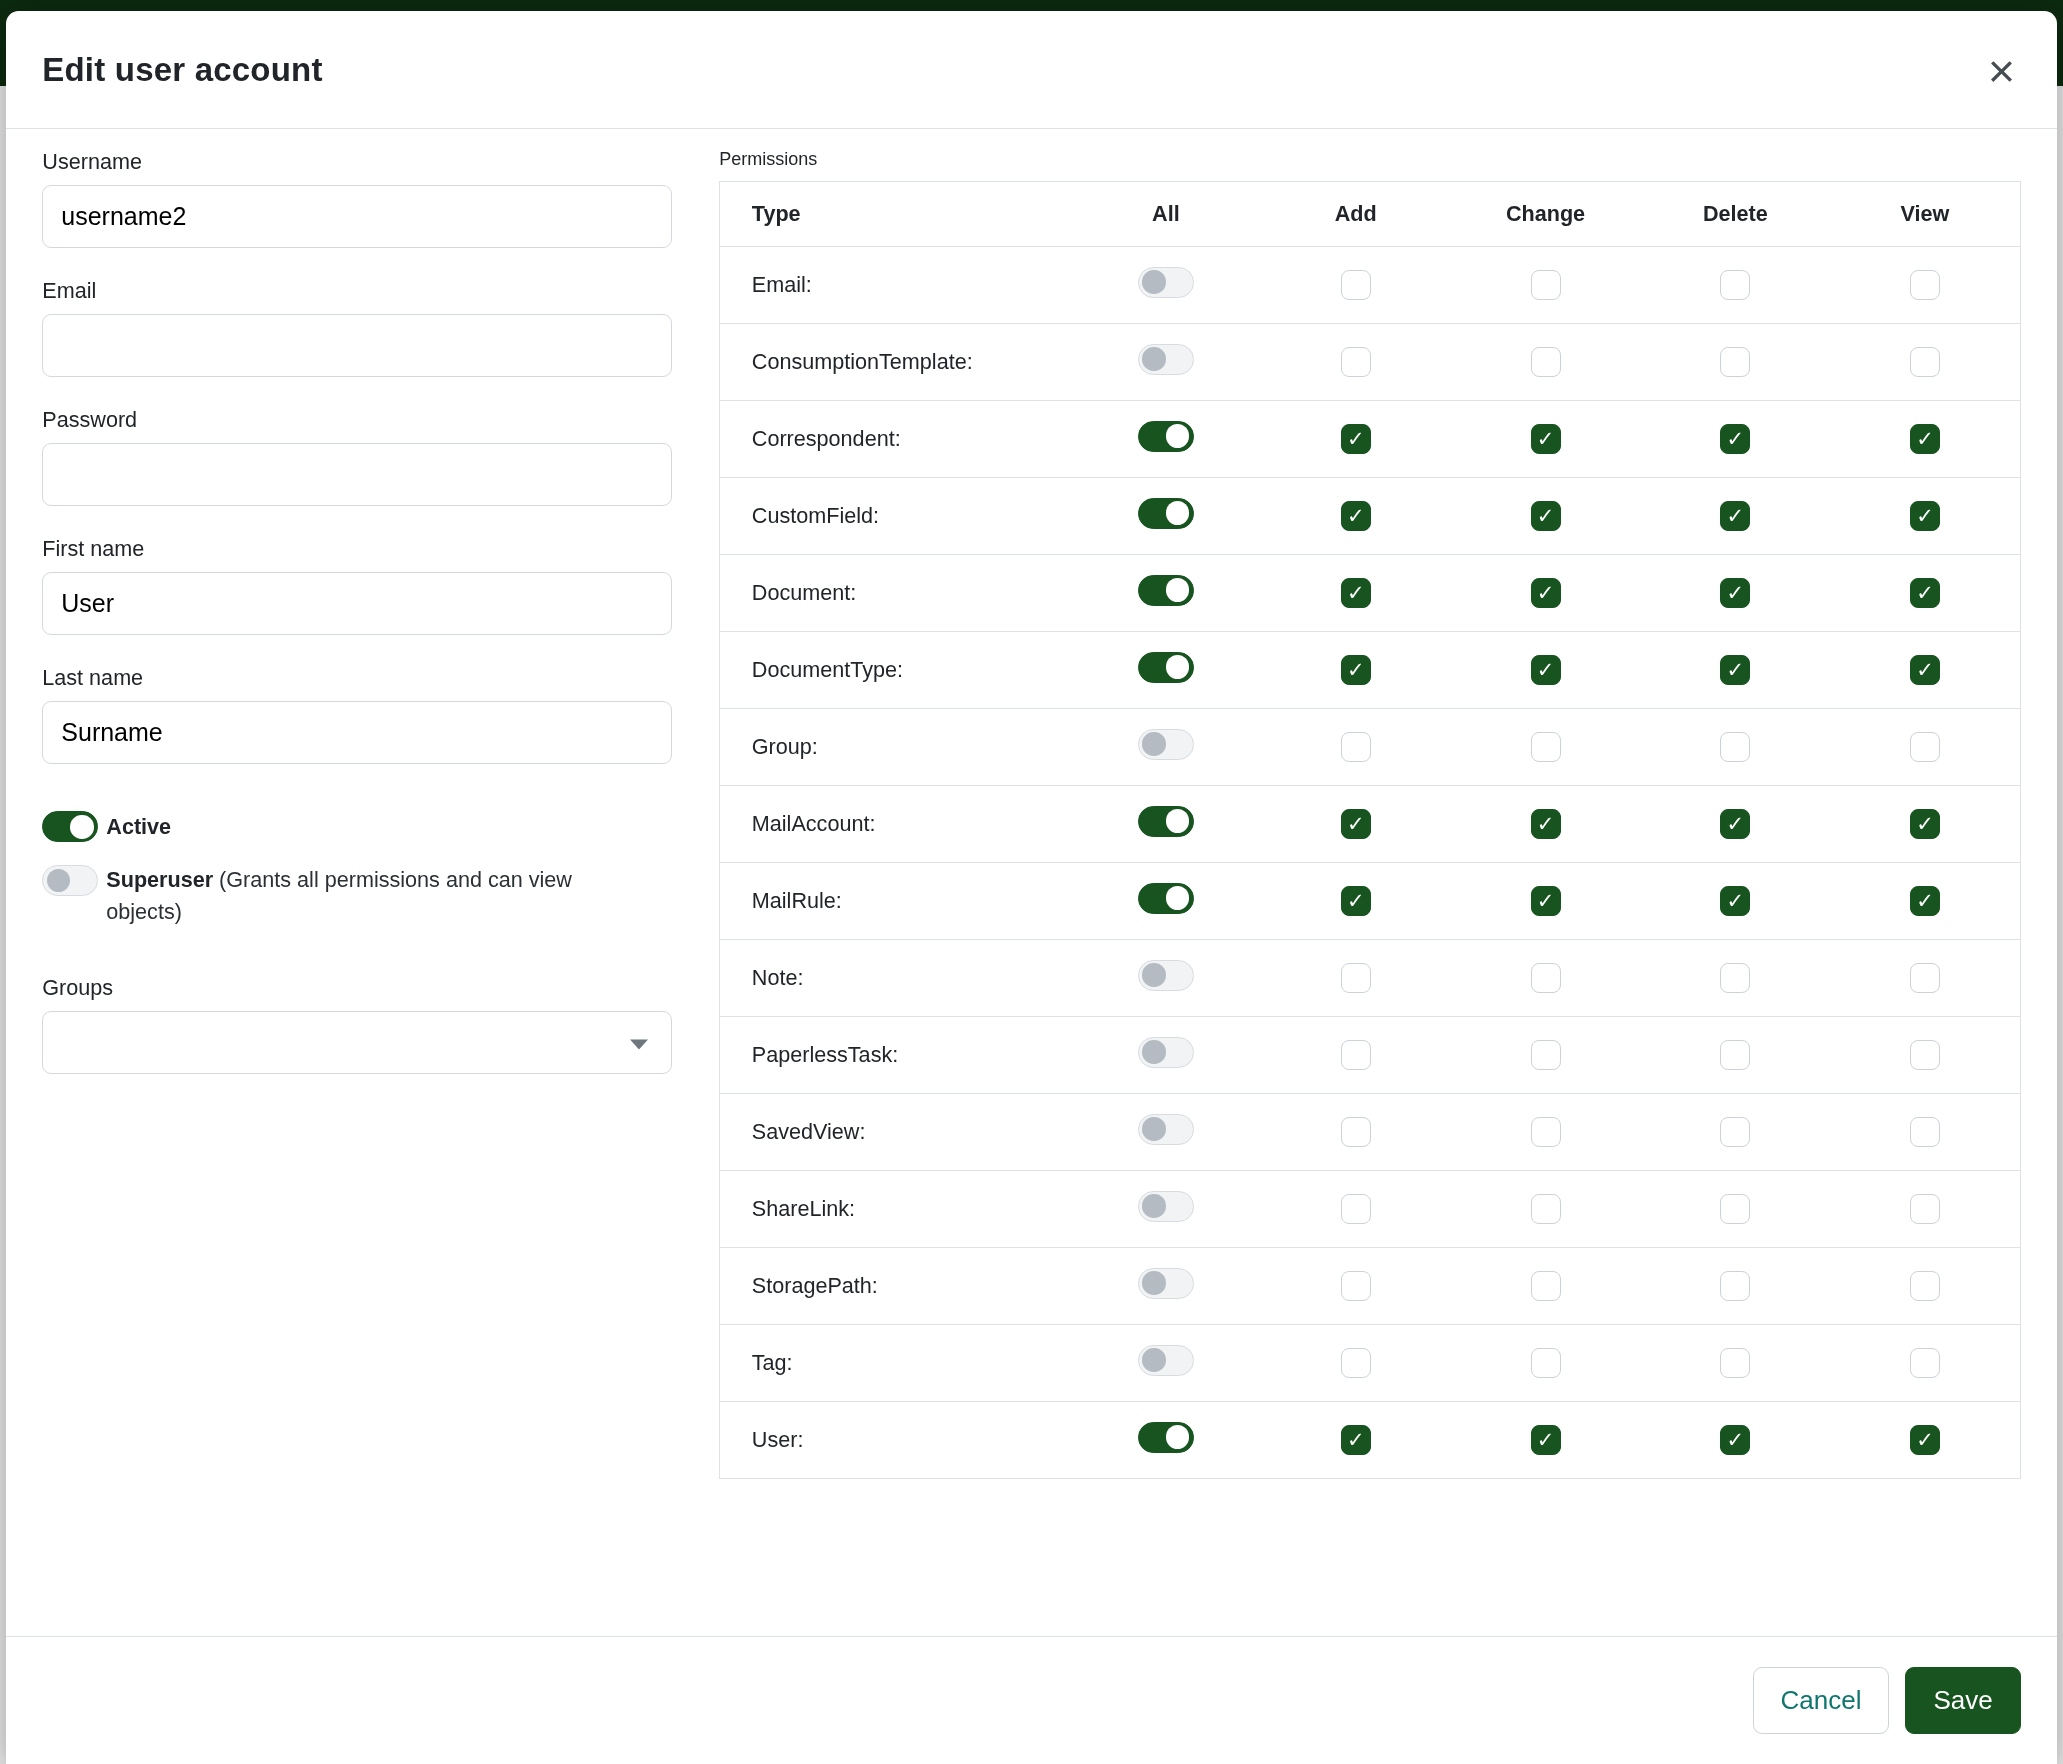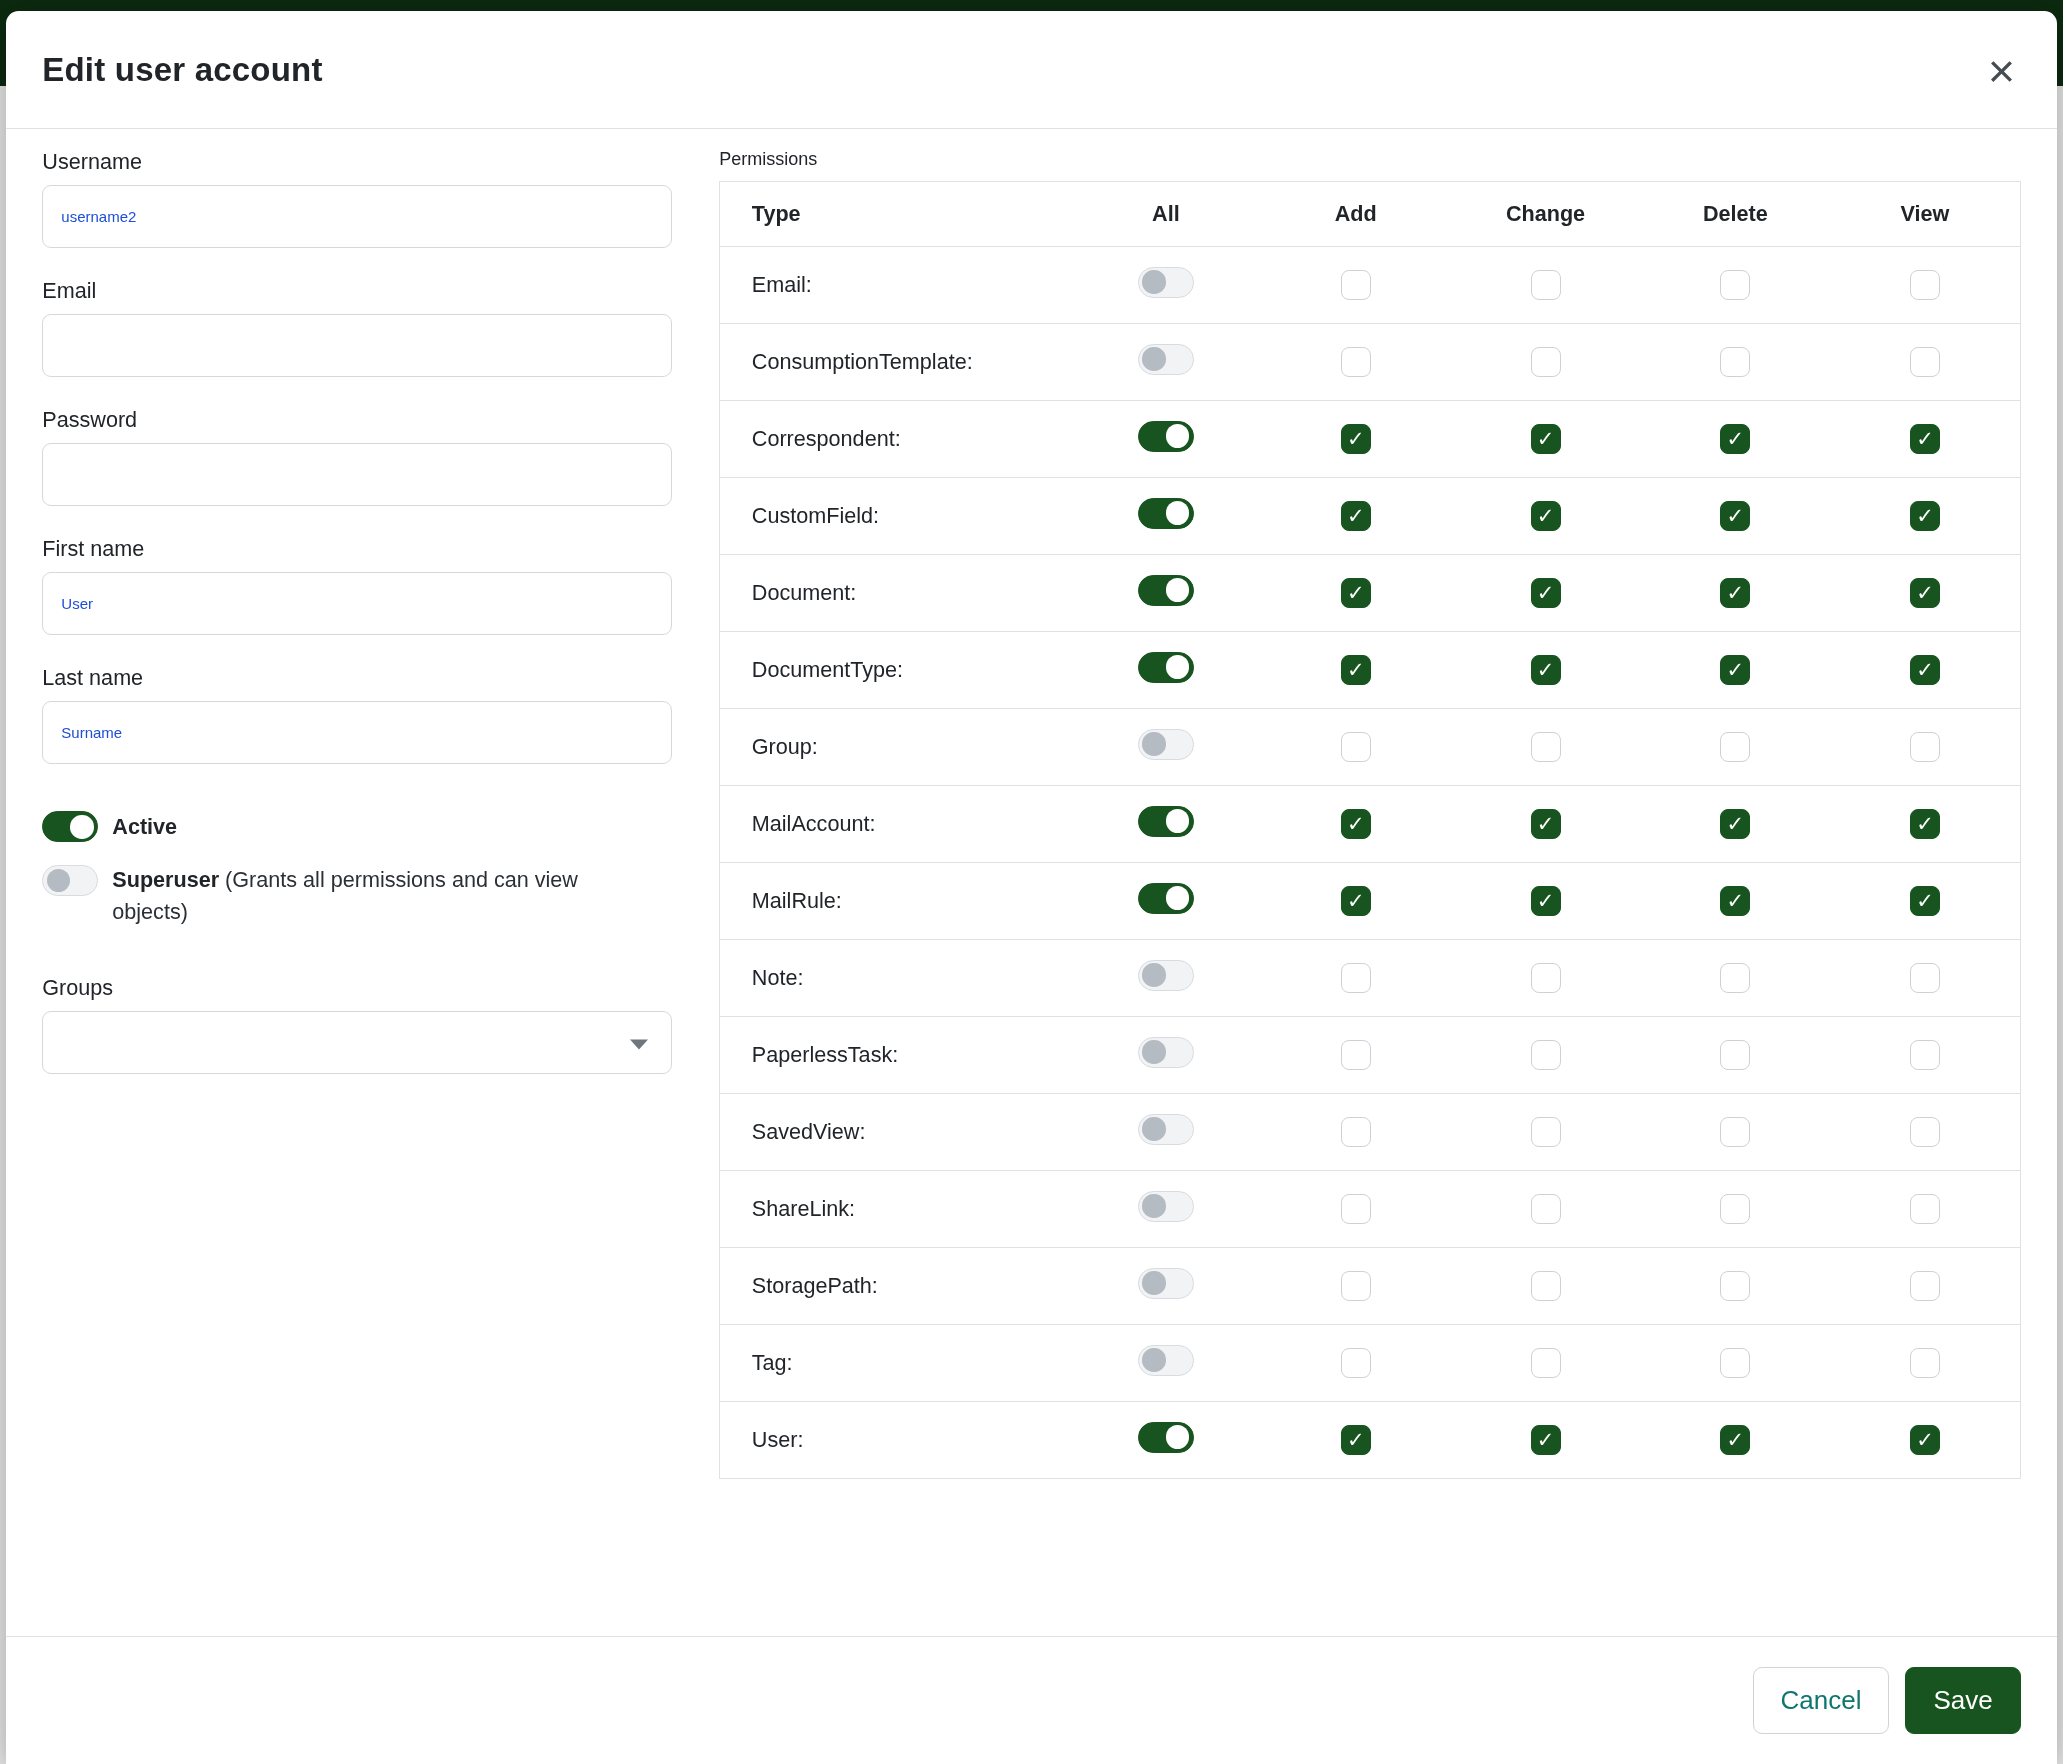--- a/index.html
+++ b/index.html
@@ -32,36 +32,36 @@
     padding: 0 5.4px;
   }
   .modal-body { flex: 1; display: flex; gap: 47px; padding: 18px 36px 27px; overflow: hidden; }
 
   
   .left-col { width: 630px; flex: none; padding-top: 1.8px; }
   .field { margin-bottom: 30px; }
   .field-label { font-size: 21.6px; margin-bottom: 10px; }
   .text-input {
     width: 100%; height: 63px; border: 0.9px solid #d5d9de; border-radius: 9px;
-    font-size: 15px; padding: 0 18px; font-family: inherit; color: #1d4ed8;
+    font-size: 25px; padding: 0 18px; font-family: inherit; color: #000000;
     outline: none; background: #fff;
   }
   .switch {
     display: inline-block; width: 56px; height: 31px; border-radius: 15.3px;
     background: #f1f3f5; border: 0.9px solid #d8dce0; position: relative;
     flex: none; cursor: pointer;
   }
   .switch::after {
     content: ""; position: absolute; top: 2.7px; left: 3.6px;
     width: 23.4px; height: 23.4px; border-radius: 50%; background: #b4bbc2;
   }
   .switch.on { background: var(--accent, #17541f); border-color: var(--accent, #17541f); }
   .switch.on::after { left: auto; right: 3.6px; background: #fff; }
 
-  .switch-row { display: flex; align-items: flex-start; gap: 14px; font-size: 21.6px; }
+  .switch-row { display: flex; align-items: flex-start; gap: 8px; font-size: 21.6px; }
   .switch-row.active-row { margin-top: 47px; }
   .switch-row.superuser-row { margin-top: 21.6px; }
   .switch-row .switch { margin-top: 0.9px; }
   .switch-label-block { max-width: 493px; line-height: 32px; }
   .bold-label { font-weight: 700; }
   .hint { font-weight: 400; color: #2b3035; }
 
   .groups-field { margin-top: 47px; }
   .select-box {
     position: relative; width: 100%; height: 63px;

